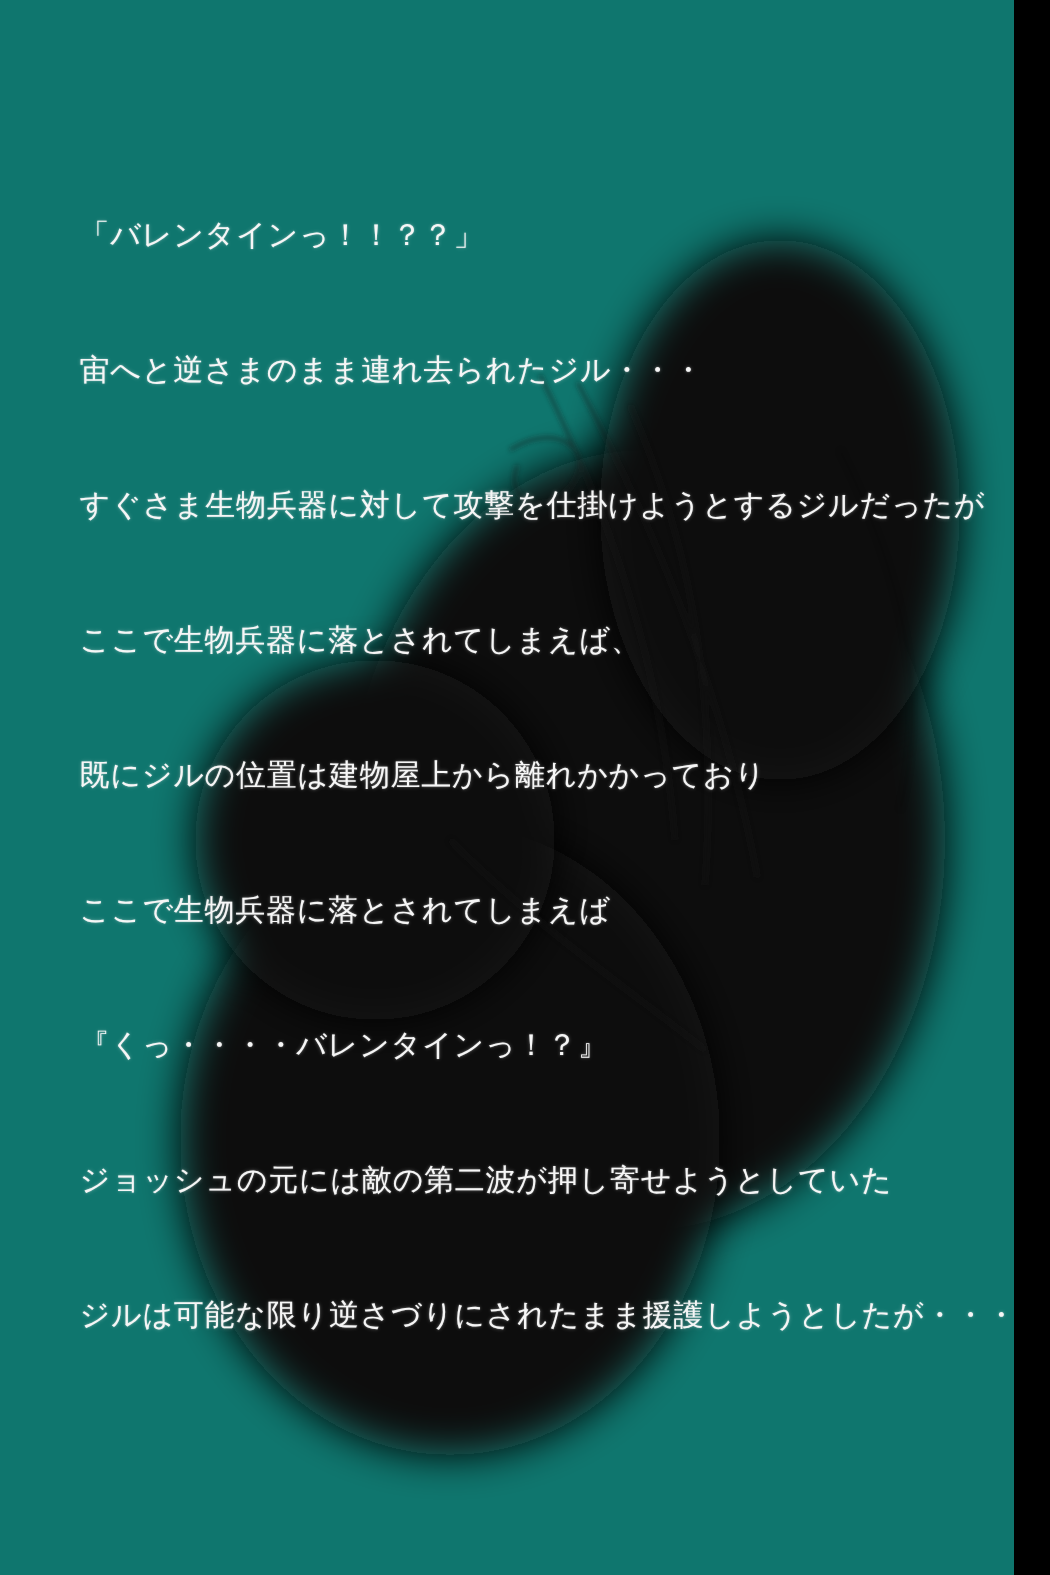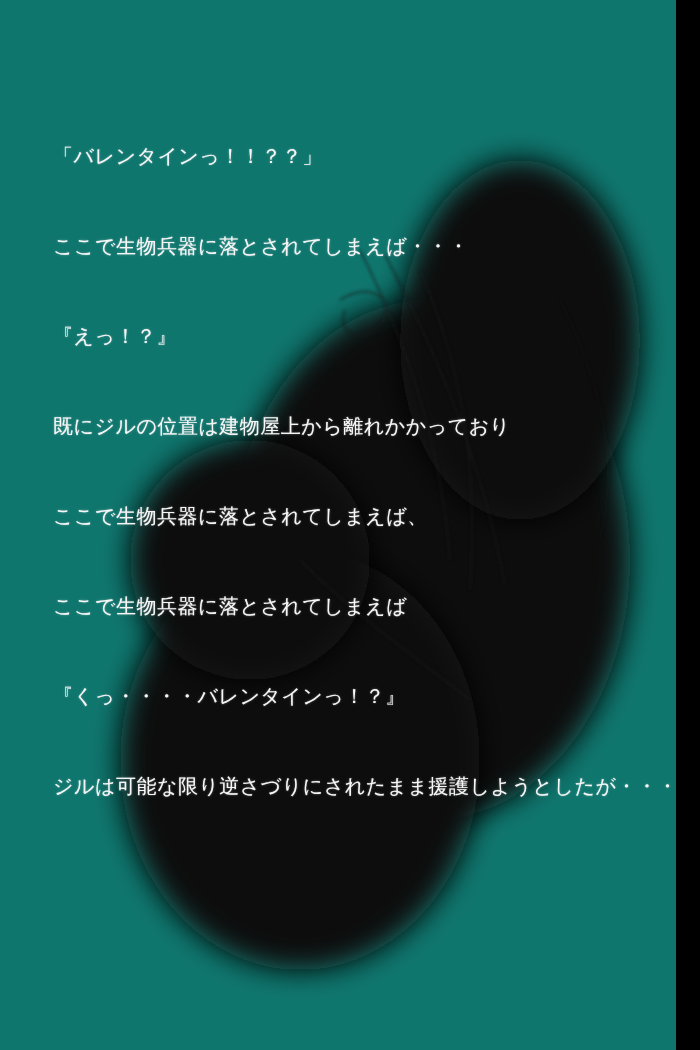--- a/index.html
+++ b/index.html
@@ -64,26 +64,27 @@
       <path d="M385,255 C430,340 480,450 505,585"></path>
       <path d="M420,270 C455,350 480,450 470,590"></path>
       <path d="M300,560 C360,620 420,660 470,700"></path>
       <path d="M340,300 c30,-20 60,0 40,25 c-15,20 -45,10 -35,-15"></path>
       <path d="M560,300 C600,380 620,460 600,540" opacity="0.35"></path>
     </g>
   </svg>
 
   <div class="text-block">
     <div class="story-line">「バレンタインっ！！？？」</div>
-    <div class="story-line">ここで生物兵器に落とされてしまえば・・・</div>
-    <div class="story-line">『えっ！？』</div>
+    <div class="story-line">宙へと逆さまのまま連れ去られたジル・・・</div>
+    <div class="story-line">すぐさま生物兵器に対して攻撃を仕掛けようとするジルだったが</div>
+    <div class="story-line">ここで生物兵器に落とされてしまえば、</div>
     <div class="story-line">既にジルの位置は建物屋上から離れかかっており</div>
-    <div class="story-line">ここで生物兵器に落とされてしまえば、</div>
     <div class="story-line">ここで生物兵器に落とされてしまえば</div>
     <div class="story-line">『くっ・・・・バレンタインっ！？』</div>
+    <div class="story-line">ジョッシュの元には敵の第二波が押し寄せようとしていた</div>
     <div class="story-line">ジルは可能な限り逆さづりにされたまま援護しようとしたが・・・</div>
     
     
     
     
     
 
     
 
     

